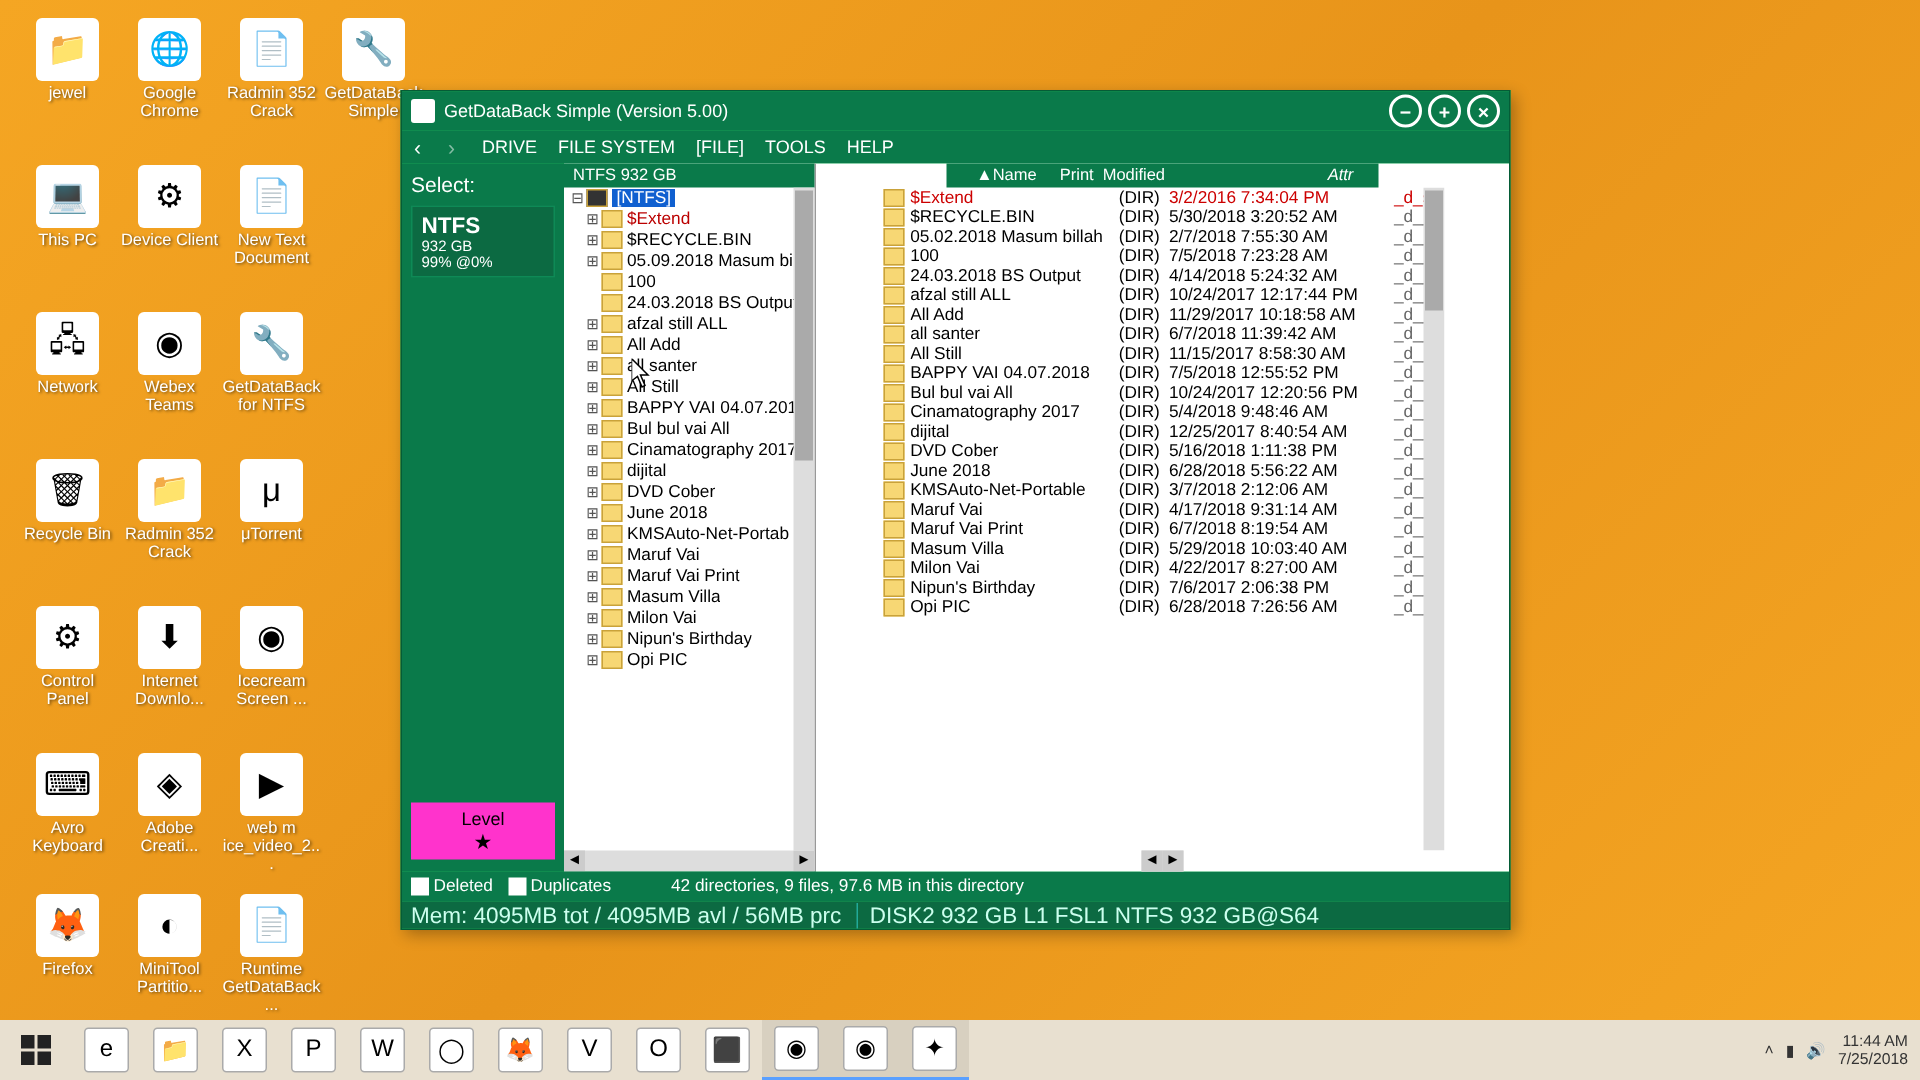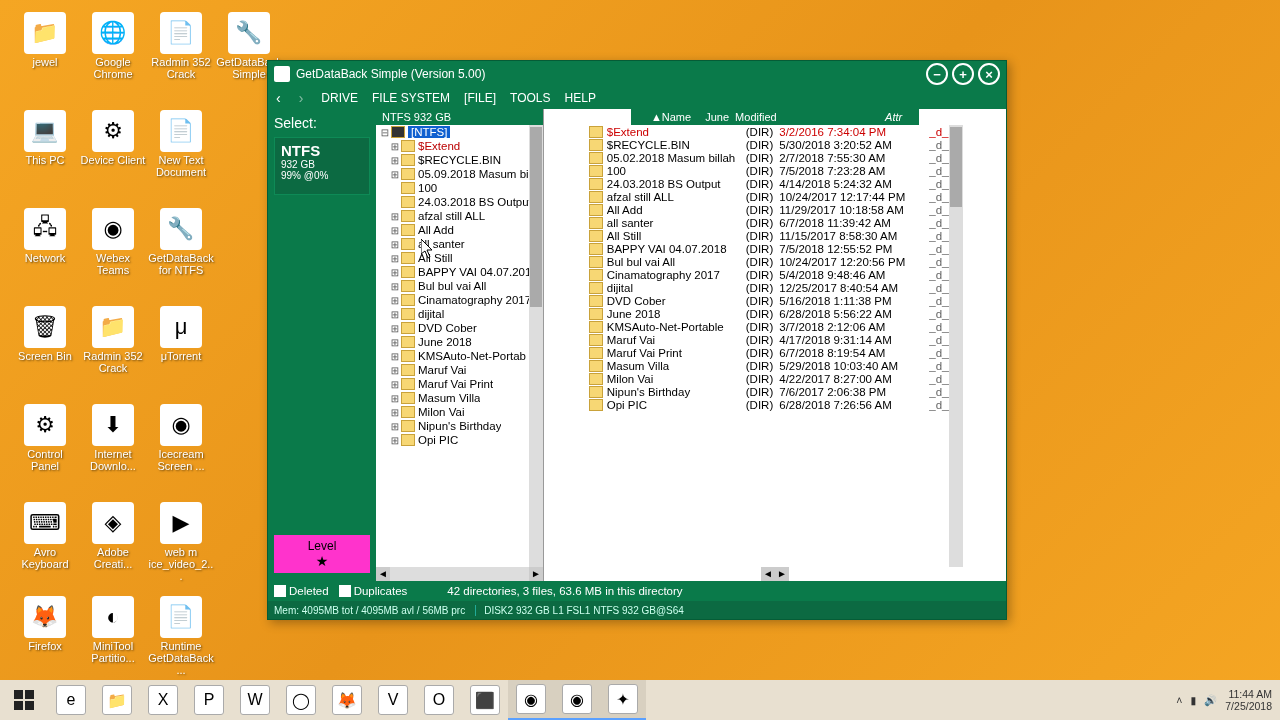--- a/index.html
+++ b/index.html
@@ -18,21 +18,21 @@
 .titlebar .ticon { width: 16px; height: 16px; background: #fff; border-radius: 2px; margin-right: 6px; }
 .titlebar .spacer { flex: 1; }
 .wbtn { width: 22px; height: 22px; border: 2px solid #fff; border-radius: 50%; margin-left: 4px; display: flex; align-items: center; justify-content: center; color: #fff; font-size: 13px; font-weight: bold; cursor: pointer; }
 .menubar { height: 22px; background: #0a7a4a; color: #fff; display: flex; align-items: center; padding-left: 8px; font-size: 12px; gap: 14px; }
 .menubar .nav { font-size: 14px; margin-right: 4px; cursor: pointer; }
 .menubar span { cursor: pointer; }
 
 .body { flex: 1; display: flex; min-height: 0; }
 .left { width: 108px; background: #0a7a4a; color: #fff; padding: 6px; font-size: 12px; display:flex; flex-direction:column; }
 .left .sel { font-size: 14px; margin-bottom: 6px; }
-.drive-box { background: #0c6a42; border: 1px solid #0e8a56; padding: 4px 6px; height:58px; }
+.drive-box { background: #0c6a42; border: 1px solid #0e8a56; padding: 4px 6px; height:48px; }
 .drive-box .dn { font-size: 15px; font-weight: bold; }
 .drive-box .ds { font-size: 10px; }
 .drive-box .dp { font-size: 10px; }
 .level { margin-top:auto; margin-bottom:2px; background: #ff33cc; color: #000; text-align: center; padding: 4px 12px; font-size: 12px; }
 .level .star { font-size: 14px; }
 
 .tree { width: 168px; background: #fff; display: flex; flex-direction: column; border-right: 1px solid #999; }
 .tree-hdr { background: #0a7a4a; color: #fff; font-size: 11px; padding: 2px 6px; }
 .tree-body { flex: 1; overflow: hidden; position: relative; }
 .tree-item { font-size: 11.5px; padding: 1px 2px 1px 4px; white-space: nowrap; cursor: pointer; display:flex; align-items:center; }
@@ -63,21 +63,21 @@
 .list-sb .thumb { background:#aaa; position:absolute; left:1px; right:1px; top:2px; height:80px;}
 .row.ext .md { color:#c00; }
 .row.ext .at { color:#c00; }
 
 .hscroll { height:14px; background:#ddd; display:flex; }
 .hscroll .arr { width:14px; background:#ccc; text-align:center; font-size:10px; line-height:14px;}
 .hscroll .track { flex:1; }
 
 .footer1 { height: 20px; background: #0a7a4a; color: #fff; font-size: 11.5px; display: flex; align-items: center; padding: 0 6px; gap: 10px; }
 .chk { width:12px; height:12px; background:#fff; display:inline-block; margin-right:3px; vertical-align:middle;}
-.footer2 { height: 18px; background: #0c6a42; color: #cfe; font-size: 10px; display: flex; align-items: center; padding: 0 6px; gap: 10px;}
+.footer2 { height: 18px; background: #0c6a42; color: #cfe; font-size: 15px; display: flex; align-items: center; padding: 0 6px; gap: 10px;}
 
 
 .taskbar { position: absolute; bottom: 0; left: 0; right: 0; height: 40px; background: #e8e0d0; display: flex; align-items: center; }
 .start { width: 48px; height: 40px; display:flex; align-items:center; justify-content:center; cursor:pointer;}
 .start svg { width:20px; height:20px; }
 .tb-icon { width: 46px; height: 40px; display:flex; align-items:center; justify-content:center; cursor:pointer;}
 .tb-icon .b { width:30px; height:30px; background:#fff; border:1px solid #aaa; border-radius:3px; display:flex; align-items:center; justify-content:center; font-size:16px;}
 .tb-icon.active { border-bottom: 2px solid #5aa0ff; background:#d8d0c0;}
 .tray { margin-left:auto; display:flex; align-items:center; padding-right:8px; gap:8px; font-size:10.5px; color:#333;}
 .tray .clock { text-align:right; line-height:12px;}
@@ -123,21 +123,21 @@
     <div class="dicon" style="left: 80px; top: 208px;">
       <div class="ibox">◉</div>
       <div class="lbl">Webex Teams</div>
     </div>
     <div class="dicon" style="left: 148px; top: 208px;">
       <div class="ibox">🔧</div>
       <div class="lbl">GetDataBack for NTFS</div>
     </div>
     <div class="dicon" style="left: 12px; top: 306px;">
       <div class="ibox">🗑</div>
-      <div class="lbl">Screen Bin</div>
+      <div class="lbl">Recycle Bin</div>
     </div>
     <div class="dicon" style="left: 80px; top: 306px;">
       <div class="ibox">📁</div>
       <div class="lbl">Radmin 352 Crack</div>
     </div>
     <div class="dicon" style="left: 148px; top: 306px;">
       <div class="ibox">μ</div>
       <div class="lbl">μTorrent</div>
     </div>
     <div class="dicon" style="left: 12px; top: 404px;">
@@ -333,21 +333,21 @@
       </div>
       <div class="hscroll">
           <div class="arr">◄</div>
           <div class="track"></div>
           <div class="arr">►</div>
         </div>
     </div>
     <div class="list">
       <div class="list-hdr">
         <div class="col-n">▲Name</div>
-        <div class="col-s">June</div>
+        <div class="col-s">Print</div>
         <div class="col-m">Modified</div>
         <div class="col-a">Attr</div>
       </div>
       <div class="list-body" id="list-body">
         <div class="row ext">
             <span class="fico"></span>
             <span class="nm">$Extend</span>
             <span class="sz">(DIR)</span>
             <span class="md">3/2/2016 7:34:04 PM</span>
             <span class="at">_d_s</span>
@@ -506,21 +506,21 @@
       <div class="hscroll">
           <div class="arr">◄</div>
           <div class="track"></div>
           <div class="arr">►</div>
         </div>
     </div>
   </div>
   <div class="footer1">
     <span><span class="chk"></span><span>Deleted</span></span>
     <span><span class="chk"></span><span>Duplicates</span></span>
-    <span style="margin-left:30px">42 directories, 3 files, 63.6 MB in this directory</span>
+    <span style="margin-left:30px">42 directories, 9 files, 97.6 MB in this directory</span>
   </div>
   <div class="footer2">
     <span>Mem: 4095MB tot / 4095MB avl / 56MB prc</span>
     <span style="border-left:1px solid #2a9;padding-left:8px">DISK2 932 GB L1 FSL1 NTFS 932 GB@S64</span>
   </div>
 </div>
 
 <div class="taskbar">
   <div class="start">
     <svg viewBox="0 0 20 20">

